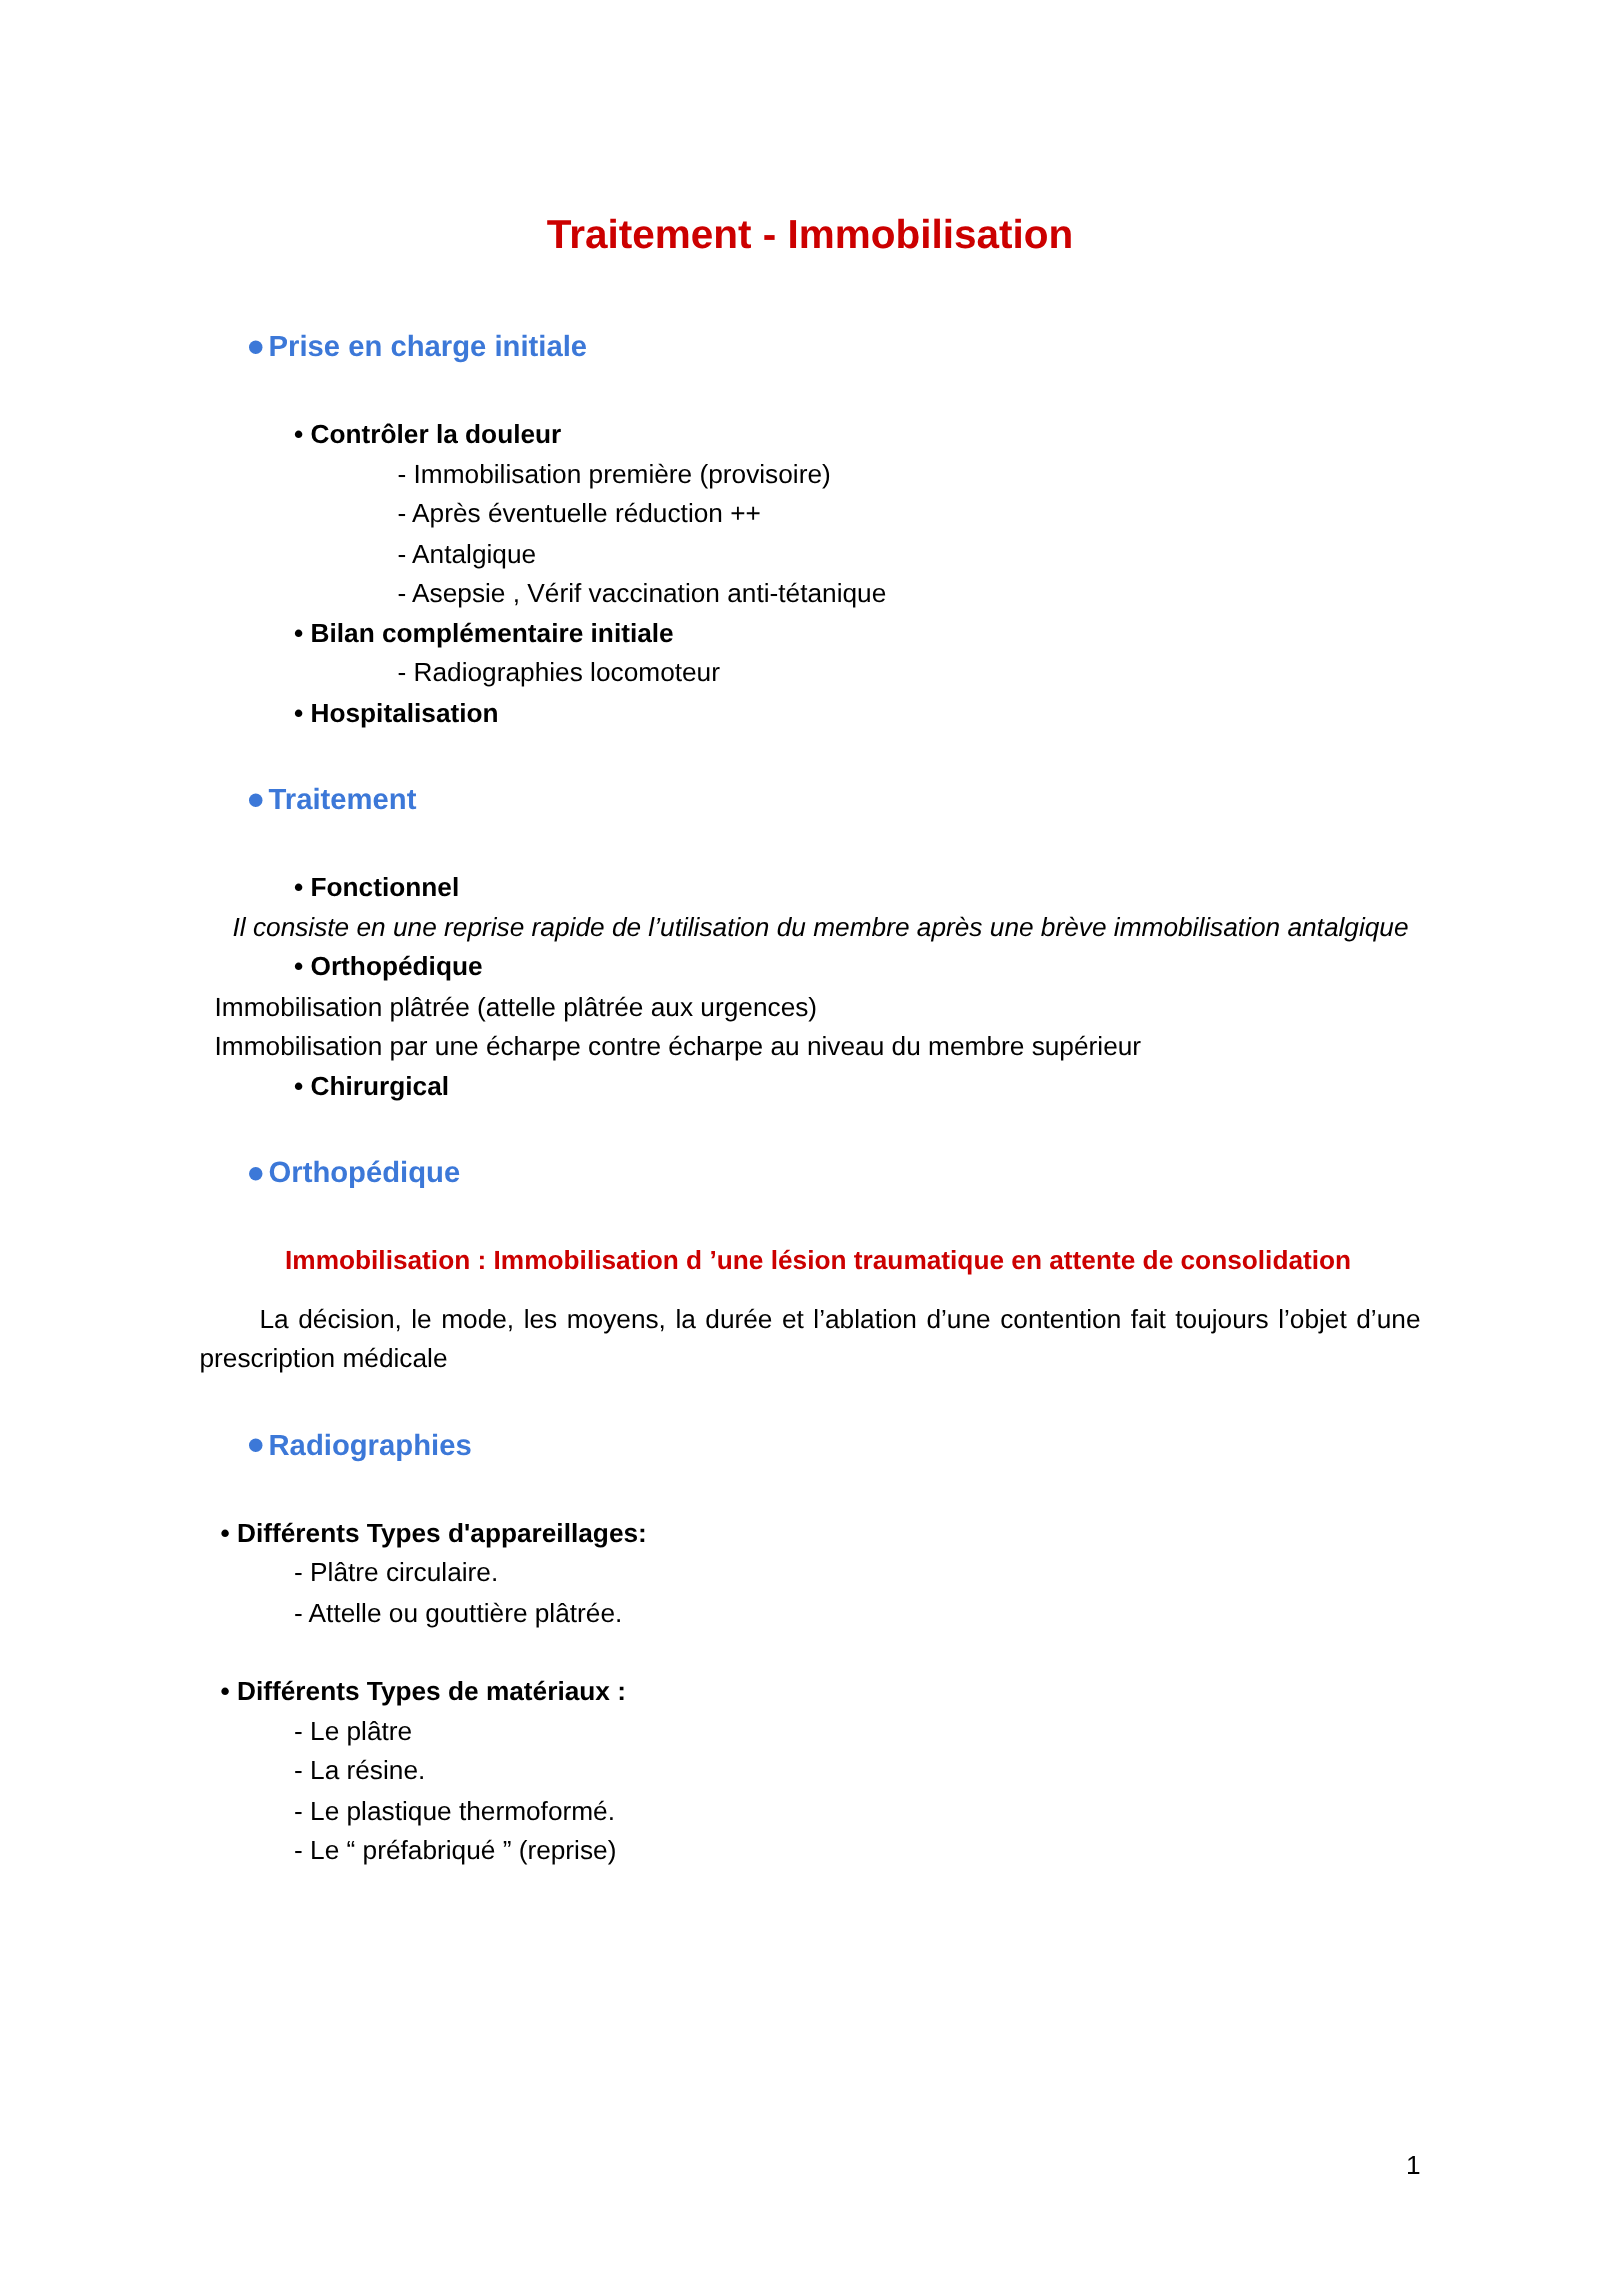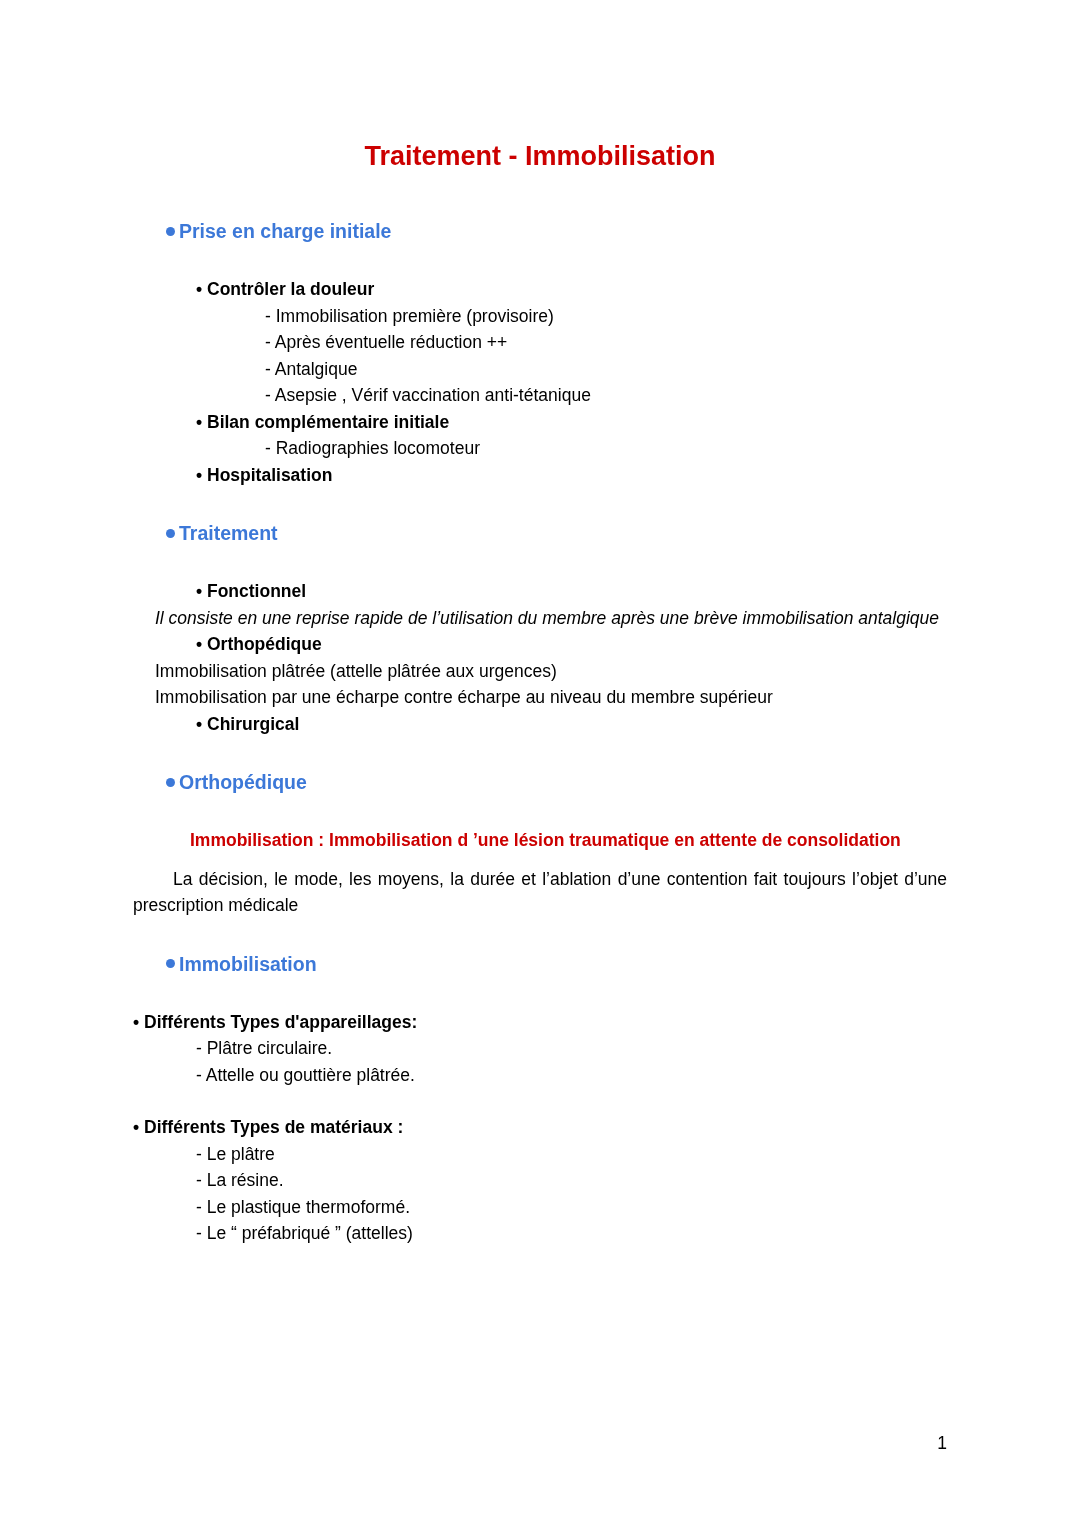--- a/index.html
+++ b/index.html
@@ -50,30 +50,30 @@
   .bullet-bold { font-weight: bold; margin-left: 63px; }
   .sub { margin-left: 132px; }
 
   .para {
     margin: 0;
     font-size: 17.5px;
     line-height: 26.5px;
     text-align: justify;
   }
   .indent-22 { text-indent: 22px; font-style: italic; }
-  .ml-22 { margin-left: 22px; }
+  .ml-22 { margin-left: 10px; }
 
   .red-def {
     color: var(--title-red, #cc0000);
     font-weight: bold;
     text-indent: 57px;
   }
   .la-decision { margin-top: 12px; text-indent: 40px; }
 
-  .group-label { font-weight: bold; margin-left: 0; }
+  .group-label { font-weight: bold; margin-left: 14px; }
   .group-sub { margin-left: 63px; }
   .group-gap { margin-top: 26px; }
 
   .page-number {
     position: absolute;
     right: 133px;
     bottom: 72px;
     font-size: 17.5px;
   }
 </style>
@@ -115,32 +115,32 @@
   <div class="section-heading">
     <span class="dot"></span>
     <span class="heading-text">Orthopédique</span>
   </div>
 
   <p class="para red-def">Immobilisation : Immobilisation d ’une lésion traumatique en attente de consolidation</p>
   <p class="para la-decision">La décision, le mode, les moyens, la durée et l’ablation d’une contention fait toujours l’objet d’une prescription médicale</p>
 
   <div class="section-heading">
     <span class="dot"></span>
-    <span class="heading-text">Immobilisation</span>
+    <span class="heading-text">Radiographies</span>
   </div>
 
   <div class="group">
     <div class="line group-label">• Différents Types d'appareillages:</div>
     <div class="line group-sub">- Plâtre circulaire.</div>
     <div class="line group-sub">- Attelle ou gouttière plâtrée.</div>
   </div>
 
   <div class="group group-gap">
     <div class="line group-label">• Différents Types de matériaux :</div>
     <div class="line group-sub">- Le plâtre</div>
     <div class="line group-sub">- La résine.</div>
     <div class="line group-sub">- Le plastique thermoformé.</div>
-    <div class="line group-sub">- Le “ préfabriqué ” (attelles)</div>
+    <div class="line group-sub">- Le “ préfabriqué ” (reprise)</div>
   </div>
 
   <div class="page-number">1</div>
 
 </div>
 
 </body></html>

